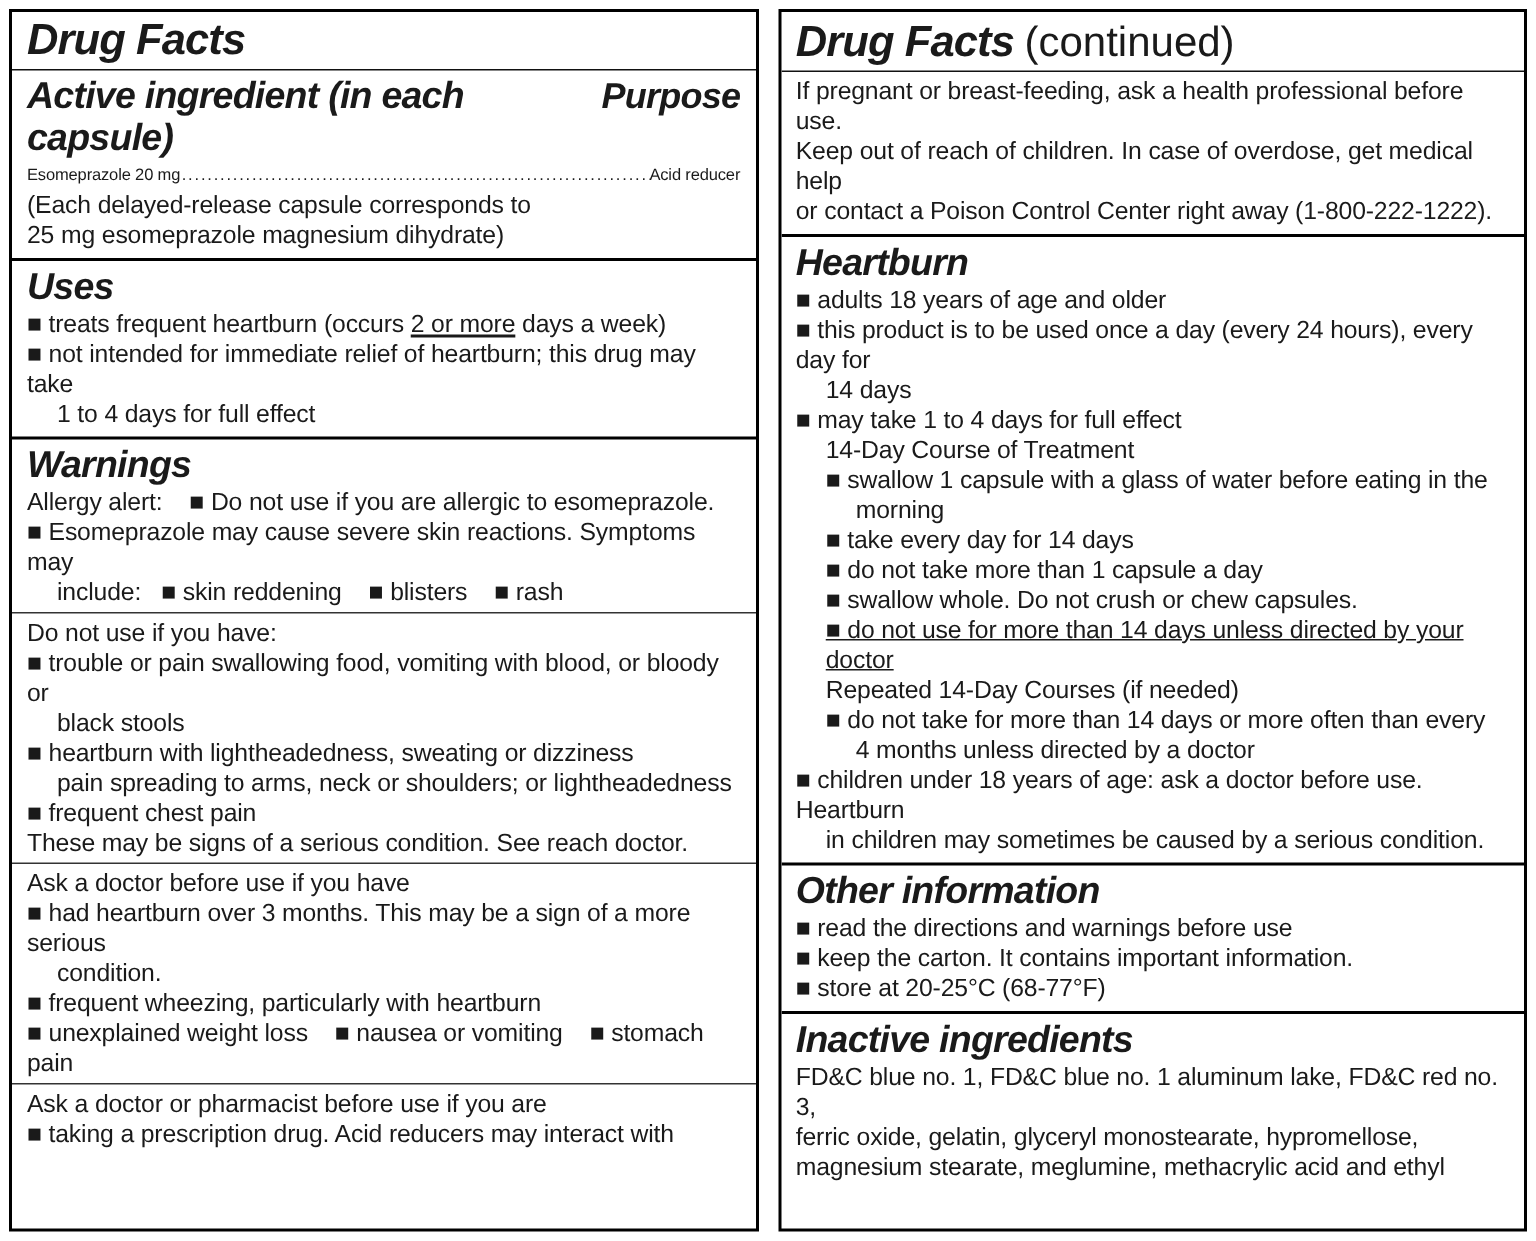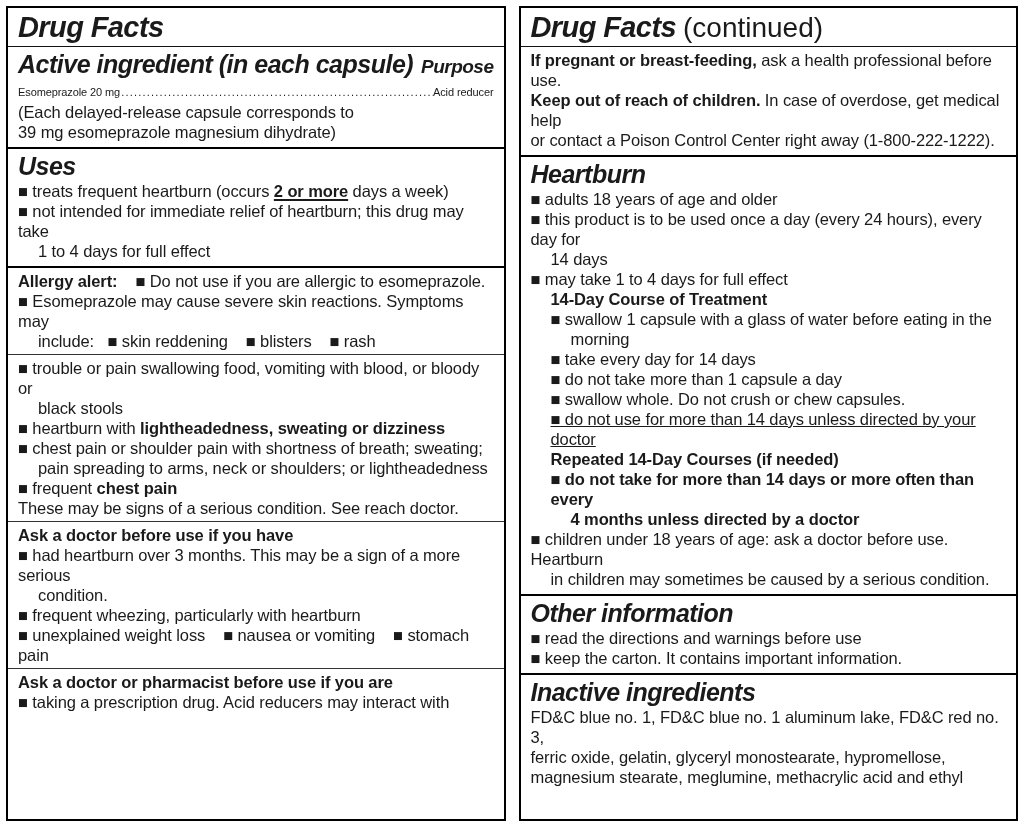--- a/index.html
+++ b/index.html
@@ -30,23 +30,23 @@
   .cont-label { font-size: 28px; line-height: 31px; margin-left: 7px; font-weight: 400; }
   .sections { flex: 1; display: flex; flex-direction: column; }
   .section { padding: 3px 10px 5px 10px; }
   .sections > .section + .section { border-top: 2.8px solid #000; }
   .sec-head {
     font-style: italic; font-weight: bold;
     font-size: 25px; line-height: 28px; letter-spacing: -0.5px;
     display: flex; align-items: baseline; margin-bottom: 1px;
   }
   .sec-head.spread { justify-content: space-between; }
-  .head-right { font-size: 19px; }
+  .head-right { font-size: 24px; }
   .line { font-size: 16.5px; line-height: 20px; letter-spacing: -0.1px; }
-  .b { font-weight: bold; }
+  .b { font-weight: normal; }
   .u { text-decoration: underline; text-decoration-thickness: 2px; text-underline-offset: 2px; }
   .hairline { border-top: 1.5px solid #333; margin: 3px -10px; }
   .dotrow { display: flex; align-items: baseline; font-size: 11px; line-height: 20px; letter-spacing: -0.1px; text-align: center; }
   .dots { flex: 1 1 0; overflow: hidden; white-space: nowrap; letter-spacing: 1.2px; padding: 0 1px; }
 </style>
 </head>
 <body>
 
 <div class="label">
   <div class="col">
@@ -58,39 +58,42 @@
           <div class="sec-head spread">
             <span>Active ingredient (in each capsule)</span>
             <span class="head-right">Purpose</span>
           </div>
           <div class="dotrow">
             <span>Esomeprazole 20 mg</span>
             <span class="dots">................................................................................................................................................................</span>
             <span>Acid reducer</span>
           </div>
           <div class="line"><span><span>(Each delayed-release capsule corresponds to</span></span></div>
-          <div class="line"><span><span>39 mg esomeprazole magnesium dihydrate)</span></span></div>
+          <div class="line"><span><span>25 mg esomeprazole magnesium dihydrate)</span></span></div>
         </section>
         <section class="section">
           <div class="sec-head">
             <span>Uses</span>
           </div>
           <div class="line"><span><span>■ treats frequent heartburn (occurs </span><span class="b u">2 or more</span><span> days a week)</span></span></div>
           <div class="line"><span><span>■ not intended for immediate relief of heartburn; this drug may take</span></span></div>
           <div class="line" style="padding-left: 20px;"><span><span>1 to 4 days for full effect</span></span></div>
         </section>
         <section class="section">
+          <div class="sec-head">
+            <span>Warnings</span>
+          </div>
           <div class="line"><span><span class="b">Allergy alert:</span><span>&nbsp;&nbsp;&nbsp;&nbsp;■ Do not use if you are allergic to esomeprazole.</span></span></div>
           <div class="line"><span><span>■ Esomeprazole may cause severe skin reactions. Symptoms may</span></span></div>
           <div class="line" style="padding-left: 20px;"><span><span>include:&nbsp;&nbsp;&nbsp;■ skin reddening&nbsp;&nbsp;&nbsp;&nbsp;■ blisters&nbsp;&nbsp;&nbsp;&nbsp;■ rash</span></span></div>
           <div class="hairline"></div>
+          <div class="line"><span><span class="b">Do not use if you have:</span></span></div>
           <div class="line"><span><span>■ trouble or pain swallowing food, vomiting with blood, or bloody or</span></span></div>
           <div class="line" style="padding-left: 20px;"><span><span>black stools</span></span></div>
           <div class="line"><span><span>■ heartburn with </span><span class="b">lightheadedness, sweating or dizziness</span></span></div>
-          <div class="line"><span><span>■ chest pain or shoulder pain with shortness of breath; sweating;</span></span></div>
           <div class="line" style="padding-left: 20px;"><span><span>pain spreading to arms, neck or shoulders; or lightheadedness</span></span></div>
           <div class="line"><span><span>■ frequent </span><span class="b">chest pain</span></span></div>
           <div class="line"><span><span>These may be signs of a serious condition. See reach doctor.</span></span></div>
           <div class="hairline"></div>
           <div class="line"><span><span class="b">Ask a doctor before use if you have</span></span></div>
           <div class="line"><span><span>■ had heartburn over 3 months. This may be a sign of a more serious</span></span></div>
           <div class="line" style="padding-left: 20px;"><span><span>condition.</span></span></div>
           <div class="line"><span><span>■ frequent wheezing, particularly with heartburn</span></span></div>
           <div class="line"><span><span>■ unexplained weight loss&nbsp;&nbsp;&nbsp;&nbsp;■ nausea or vomiting&nbsp;&nbsp;&nbsp;&nbsp;■ stomach pain</span></span></div>
           <div class="hairline"></div>
@@ -130,20 +133,21 @@
           <div class="line" style="padding-left: 40px;"><span><span class="b">4 months unless directed by a doctor</span></span></div>
           <div class="line"><span><span>■ children under 18 years of age: ask a doctor before use. Heartburn</span></span></div>
           <div class="line" style="padding-left: 20px;"><span><span>in children may sometimes be caused by a serious condition.</span></span></div>
         </section>
         <section class="section">
           <div class="sec-head">
             <span>Other information</span>
           </div>
           <div class="line"><span><span>■ read the directions and warnings before use</span></span></div>
           <div class="line"><span><span>■ keep the carton. It contains important information.</span></span></div>
+          <div class="line"><span><span>■ store at 20-25°C (68-77°F)</span></span></div>
         </section>
         <section class="section">
           <div class="sec-head">
             <span>Inactive ingredients</span>
           </div>
           <div class="line"><span><span>FD&amp;C blue no. 1, FD&amp;C blue no. 1 aluminum lake, FD&amp;C red no. 3,</span></span></div>
           <div class="line"><span><span>ferric oxide, gelatin, glyceryl monostearate, hypromellose,</span></span></div>
           <div class="line"><span><span>magnesium stearate, meglumine, methacrylic acid and ethyl</span></span></div>
         </section>
       </div>

